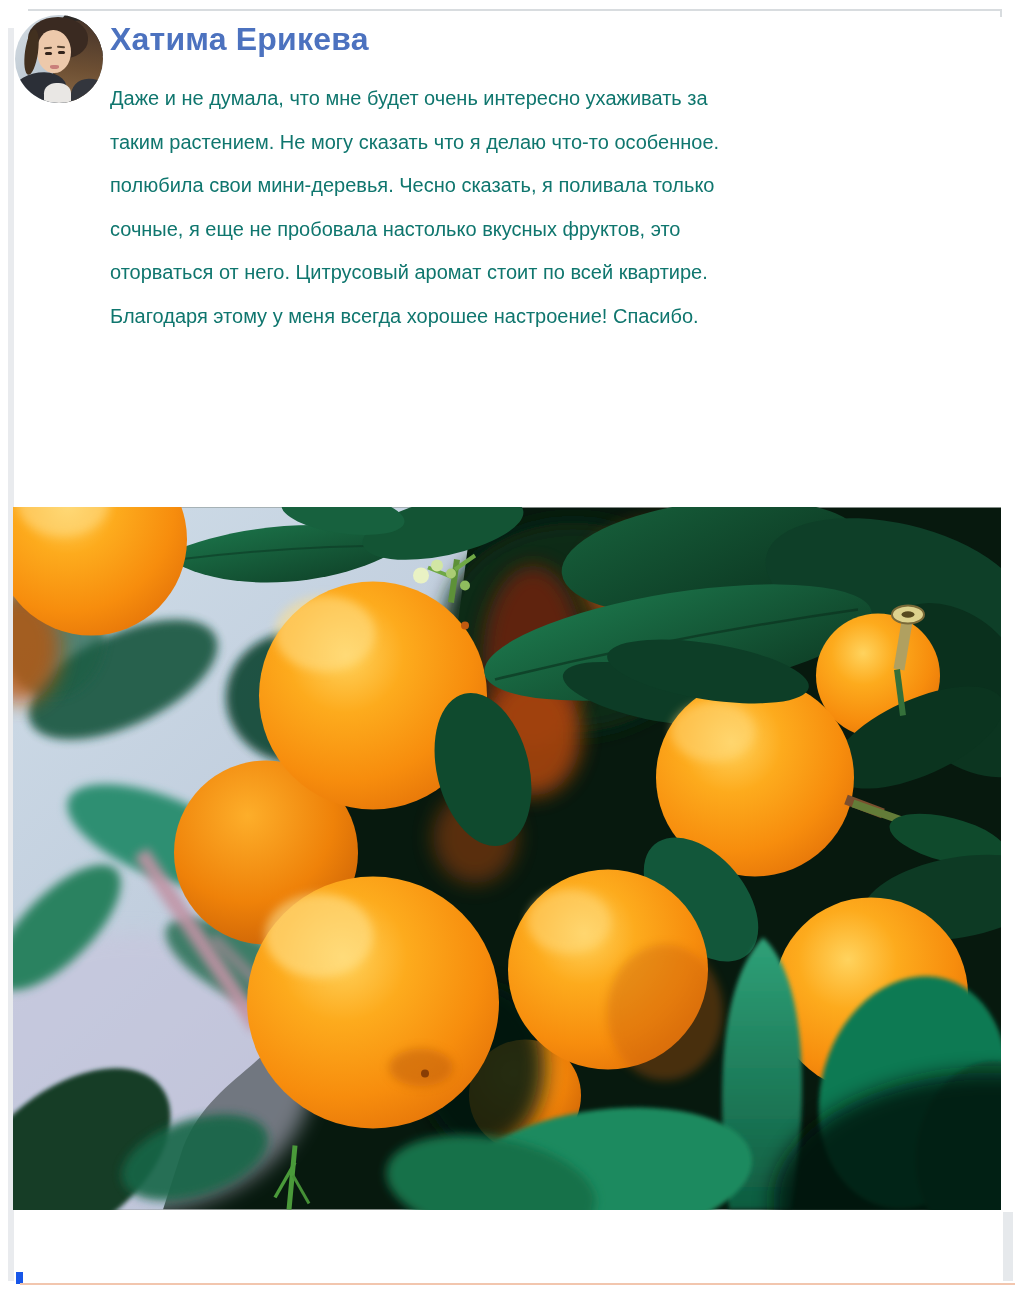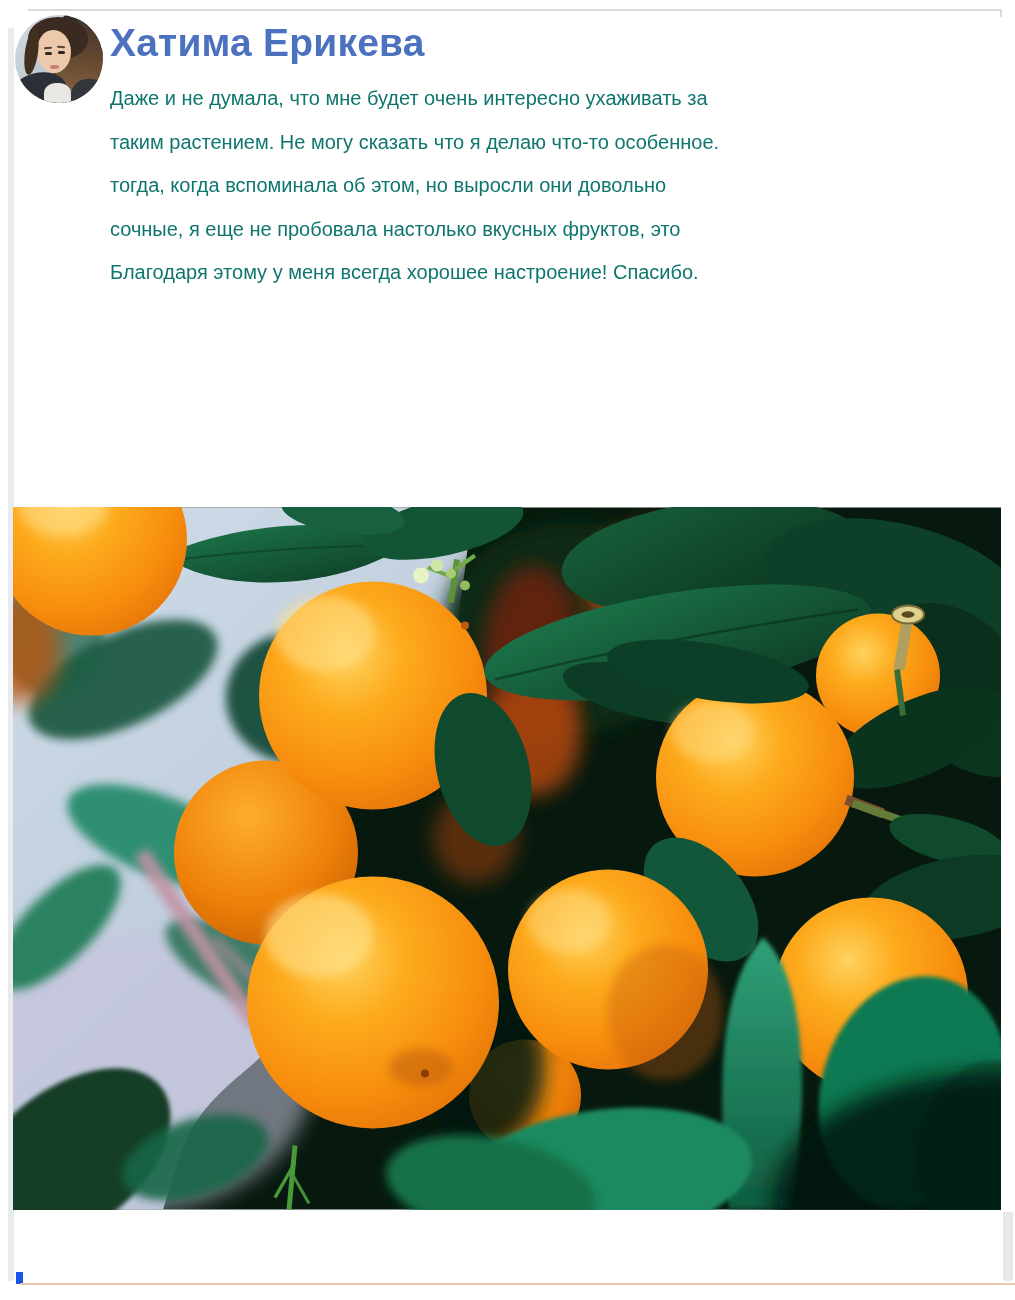--- a/index.html
+++ b/index.html
@@ -32,21 +32,21 @@
   .av-brow-l{left:29px;top:32px;width:8px;height:2px;background:#53402f;border-radius:2px;transform:rotate(-6deg);}
   .av-brow-r{left:42px;top:31px;width:8px;height:2px;background:#53402f;border-radius:2px;transform:rotate(4deg);}
   .av-eye-l{left:30px;top:37px;width:7px;height:2.5px;background:#33241c;border-radius:2px;}
   .av-eye-r{left:43px;top:36px;width:7px;height:2.5px;background:#33241c;border-radius:2px;}
   .av-lips{left:35px;top:50px;width:9px;height:4px;background:#c97f7a;border-radius:40% 40% 55% 55%;}
   .av-jacket{left:-6px;bottom:-8px;width:58px;height:38px;background:#2b2f37;border-radius:50% 50% 0 0;transform:rotate(-14deg);}
   .av-shirt{left:29px;bottom:-3px;width:27px;height:23px;background:#e9e7e4;border-radius:45% 45% 0 0;}
   .av-jacket2{right:-10px;bottom:-10px;width:42px;height:34px;background:#33363d;border-radius:50% 50% 0 0;transform:rotate(16deg);}
 
   
-  .author-name{position:absolute;left:110px;top:21px;font-size:39px;font-weight:bold;
+  .author-name{position:absolute;left:110px;top:21px;font-size:32px;font-weight:bold;
     color:#4c72bf;letter-spacing:.2px;white-space:nowrap;cursor:pointer;}
   .body-text{position:absolute;left:110px;top:77px;font-size:20px;color:#0f766e;}
   .body-text .line{white-space:nowrap;line-height:43.6px;height:43.6px;}
 
   
   .photo{position:absolute;left:13px;top:507px;width:988px;height:703px;overflow:hidden;cursor:pointer;}
   .photo svg{display:block;}
 </style>
 </head>
 <body>
@@ -74,22 +74,23 @@
     <div class="av-jacket"></div>
     <div class="av-jacket2"></div>
     <div class="av-shirt"></div>
   </div>
 
   <div class="author-name">Хатима Ерикева</div>
 
   <div class="body-text">
       <div class="line">Даже и не думала, что мне будет очень интересно ухаживать за</div>
       <div class="line">таким растением. Не могу сказать что я делаю что-то особенное.</div>
-      <div class="line">тогда, когда вспоминала об этом, но выросли они довольно</div>
+      <div class="line">полюбила свои мини-деревья. Чесно сказать, я поливала только</div>
       <div class="line">сочные, я еще не пробовала настолько вкусных фруктов, это</div>
+      <div class="line">оторваться от него. Цитрусовый аромат стоит по всей квартире.</div>
       <div class="line">Благодаря этому у меня всегда хорошее настроение! Спасибо.</div>
     </div>
 
   <div class="photo">
     <svg width="988" height="703" viewBox="0 0 988 702">
       <defs>
         <radialGradient id="orangeG" cx="0.38" cy="0.32" r="0.85">
           <stop offset="0" stop-color="#ffd35e"></stop>
           <stop offset="0.3" stop-color="#fdab1d"></stop>
           <stop offset="0.65" stop-color="#f78d0d"></stop>

